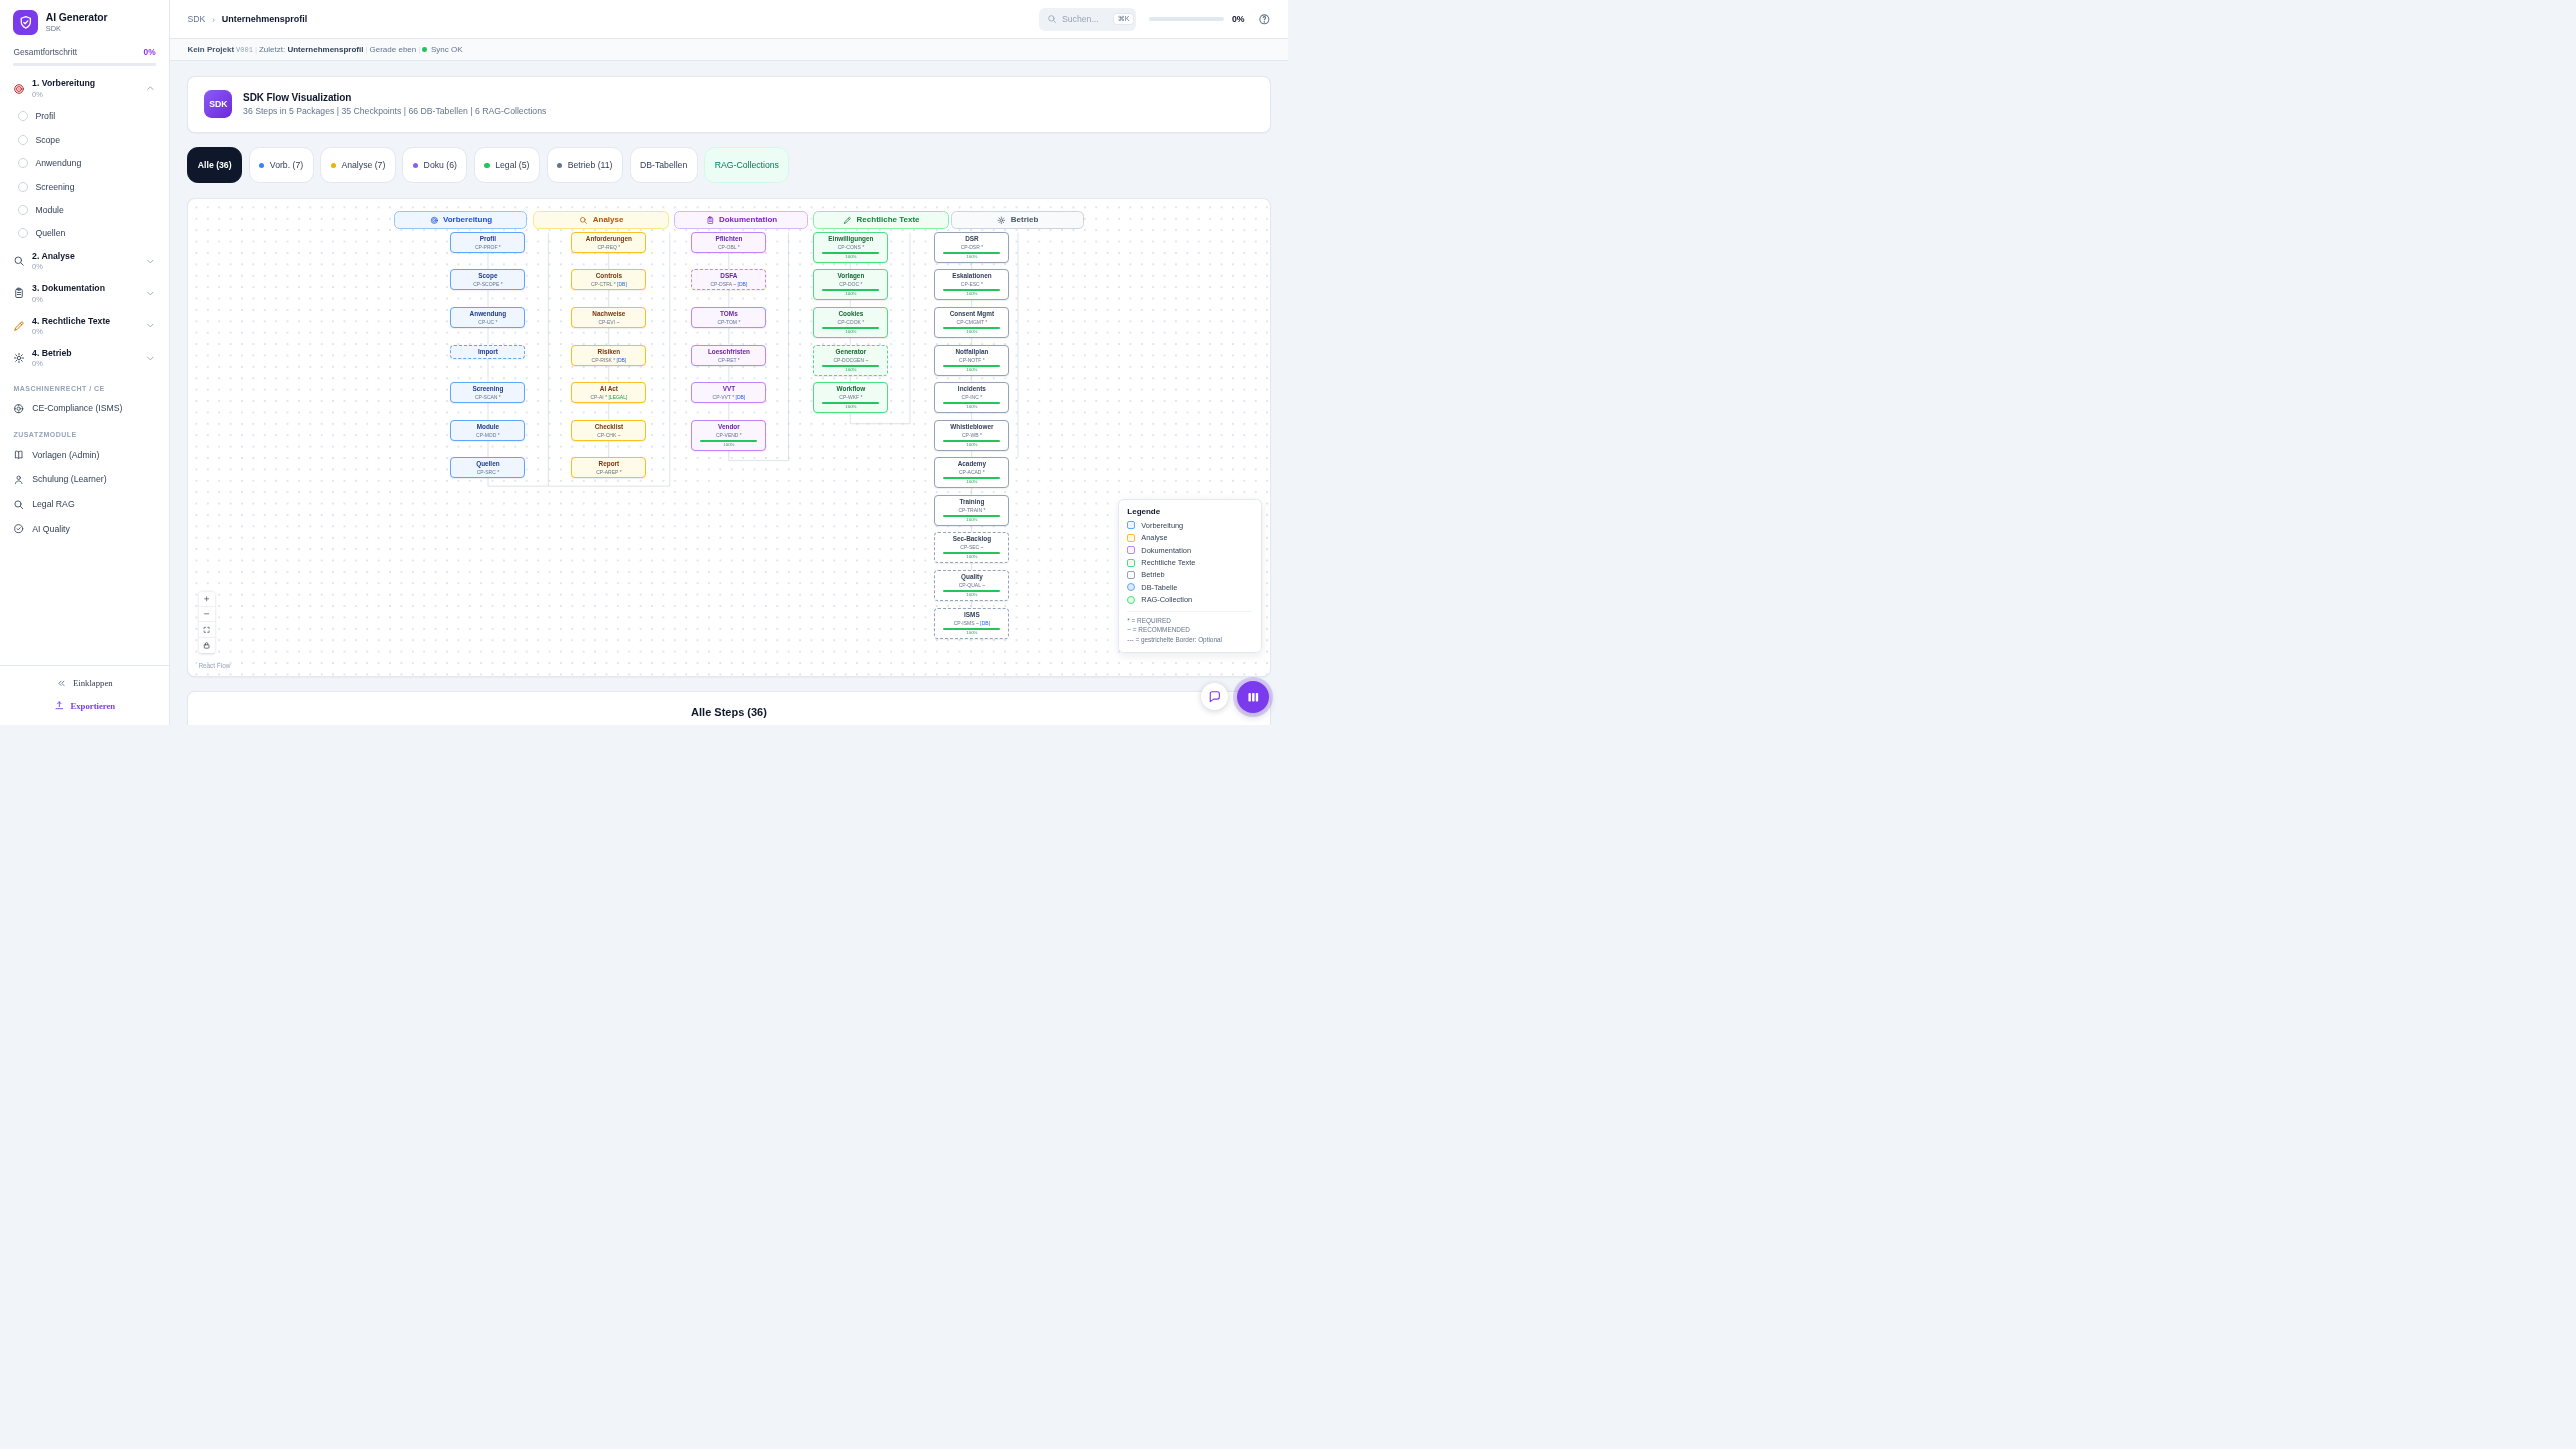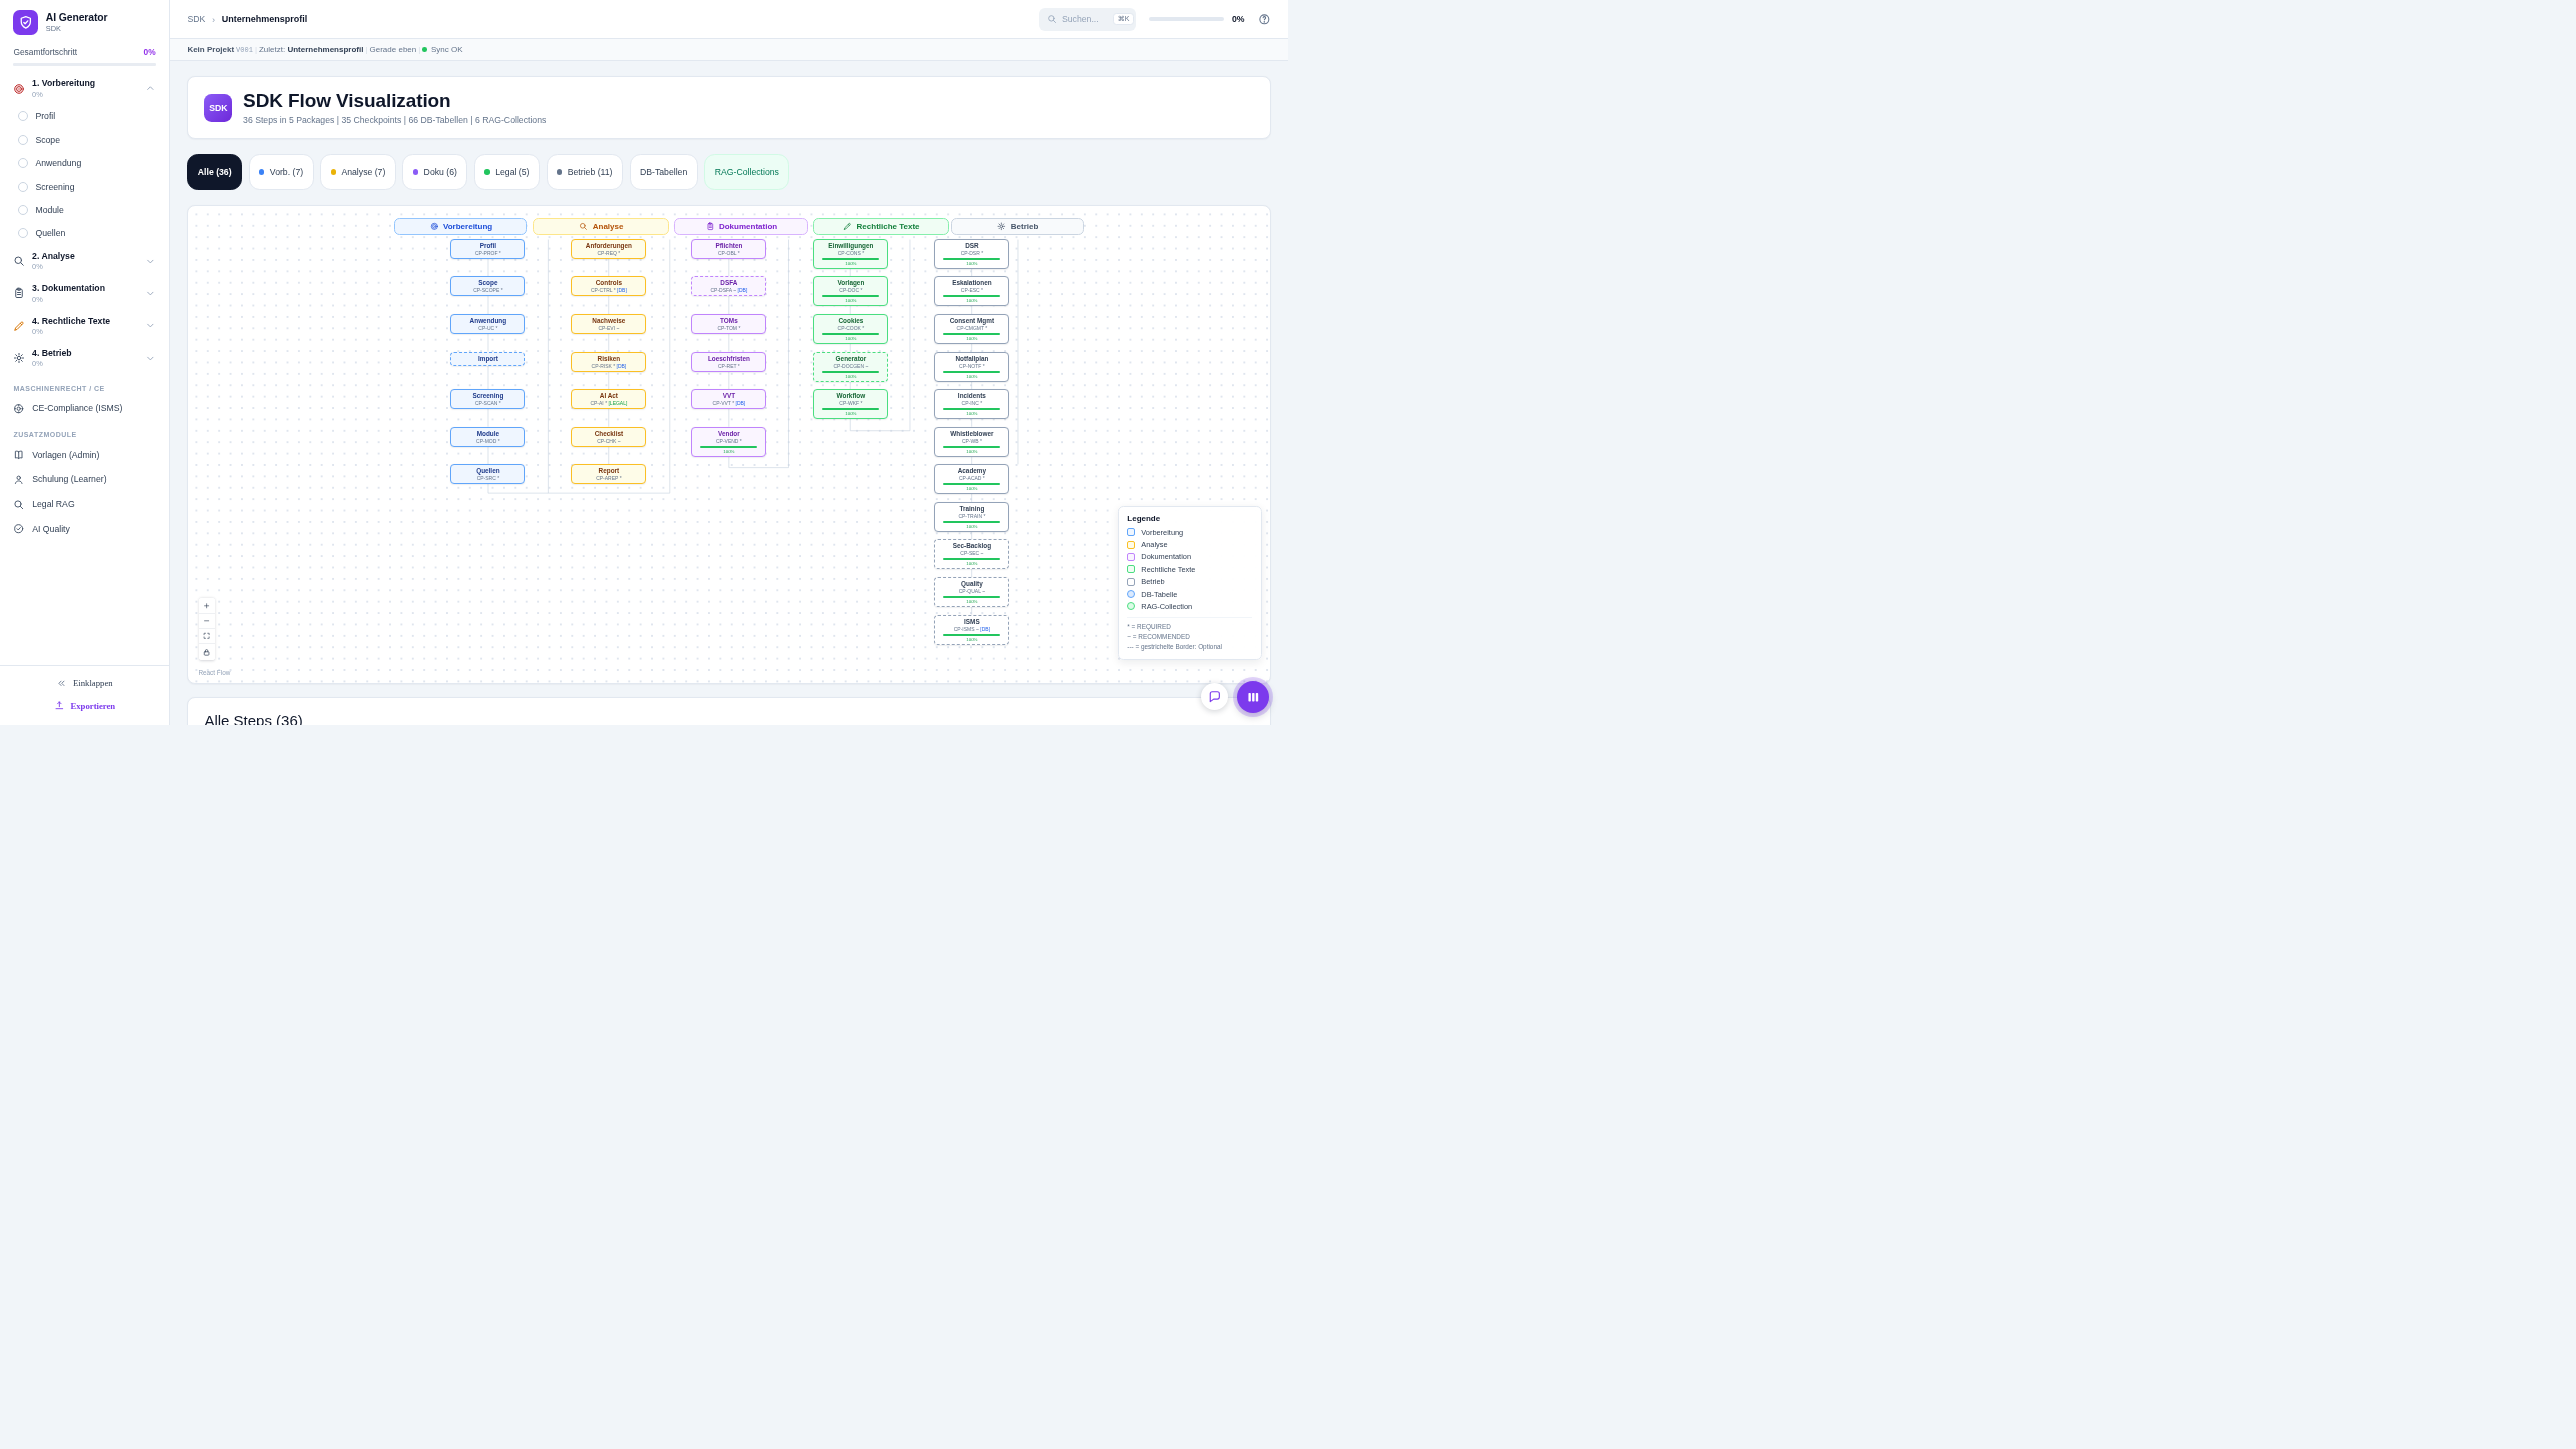--- a/index.html
+++ b/index.html
@@ -55,21 +55,21 @@
   .sb-version{font-family:"Liberation Mono","DejaVu Sans Mono",monospace;font-size:7px;color:#94a3b8;}
   .sep{color:#d6dde6;}
   .sb-last b{color:#334155;font-weight:600;}
   .sb-sync{display:flex;align-items:center;gap:4px;}
   .sync-dot{width:4.7px;height:4.7px;border-radius:50%;}
 
   
   .content{flex:1;overflow:hidden;padding:14.8px 17.4px 0;position:relative;}
   .hero{background:#fff;border:0.7px solid #e2e8f0;border-radius:8px;padding:13.4px 16px;display:flex;align-items:center;gap:10.7px;box-shadow:0 0.7px 1.3px rgba(15,23,42,.04);}
   .hero-badge{width:28px;height:28px;border-radius:7.4px;background:linear-gradient(135deg,#8b5cf6,#6d28d9);color:#fff;font-weight:bold;font-size:8.7px;display:flex;align-items:center;justify-content:center;flex-shrink:0;}
-  .hero-title{font-size:19px;font-weight:bold;letter-spacing:-0.1px;}
+  .hero-title{font-size:10px;font-weight:bold;letter-spacing:-0.1px;}
   .hero-sub{font-size:8.7px;color:#64748b;margin-top:2.7px;}
   .filters{display:flex;gap:6.7px;margin-top:14.8px;align-items:center;}
   .pill{display:inline-flex;align-items:center;gap:5.4px;height:36px;padding:0 9.4px;border-radius:10.7px;background:#fff;border:0.7px solid #e2e8f0;font-size:8.7px;color:#334155;cursor:pointer;white-space:nowrap;}
   .pill.active{background:#0f172a;color:#fff;border-color:#0f172a;font-weight:600;}
   .dot{width:5.4px;height:5.4px;border-radius:50%;}
 
   
   .flow-card{position:relative;margin-top:14.8px;height:479px;background:#fff;border:0.7px solid #e2e8f0;border-radius:8px;overflow:hidden;
     background-image:radial-gradient(circle,#dfe5ee 0.7px,transparent 0.7px);background-size:11.4px 11.4px;background-position:2.7px 2.7px;box-shadow:0 0.7px 1.3px rgba(15,23,42,.04);}
   .edges{position:absolute;left:0;top:0;pointer-events:none;}
@@ -87,21 +87,21 @@
   .sw.square{border-radius:2px;}
   .sw.circle{border-radius:50%;}
   .legend-notes{margin-top:4.7px;border-top:0.7px solid #f1f5f9;padding-top:4px;font-size:6.4px;color:#64748b;line-height:1.55;}
   .rf-controls{position:absolute;left:10.7px;bottom:23px;display:flex;flex-direction:column;border-radius:2.7px;overflow:hidden;box-shadow:0 0.7px 2.7px rgba(15,23,42,.18);background:#fff;}
   .rf-btn{width:16px;height:15.4px;background:#fff;border:0;border-bottom:0.7px solid #eef0f3;display:flex;align-items:center;justify-content:center;color:#334155;cursor:pointer;padding:3.4px;}
   .rf-btn:last-child{border-bottom:0;}
   .rf-attr{position:absolute;left:10px;bottom:6.7px;font-size:6.4px;color:#94a3b8;cursor:pointer;}
 
   
   .steps-card{margin-top:13.4px;background:#fff;border:0.7px solid #e2e8f0;border-radius:8px;padding:14px 16px;height:87px;box-shadow:0 0.7px 1.3px rgba(15,23,42,.04);}
-  .steps-title{font-size:15px;font-weight:normal;}
+  .steps-title{font-size:11px;font-weight:bold;text-align:center;}
   .fab{position:absolute;border-radius:50%;display:flex;align-items:center;justify-content:center;cursor:pointer;}
   .fab.chat{right:60px;bottom:14.8px;width:27px;height:27px;background:#fff;box-shadow:0 1.3px 6.7px rgba(15,23,42,.2);color:#7c3aed;padding:6.7px;}
   .fab.apps{right:19px;bottom:12px;width:32px;height:32px;background:#7c3aed;color:#fff;box-shadow:0 0 0 4px rgba(124,58,237,.22),0 2.7px 8px rgba(15,23,42,.25);padding:8.7px;}
 </style>
 </head>
 <body>
 
 <div class="app">
 
   <aside class="sidebar">

